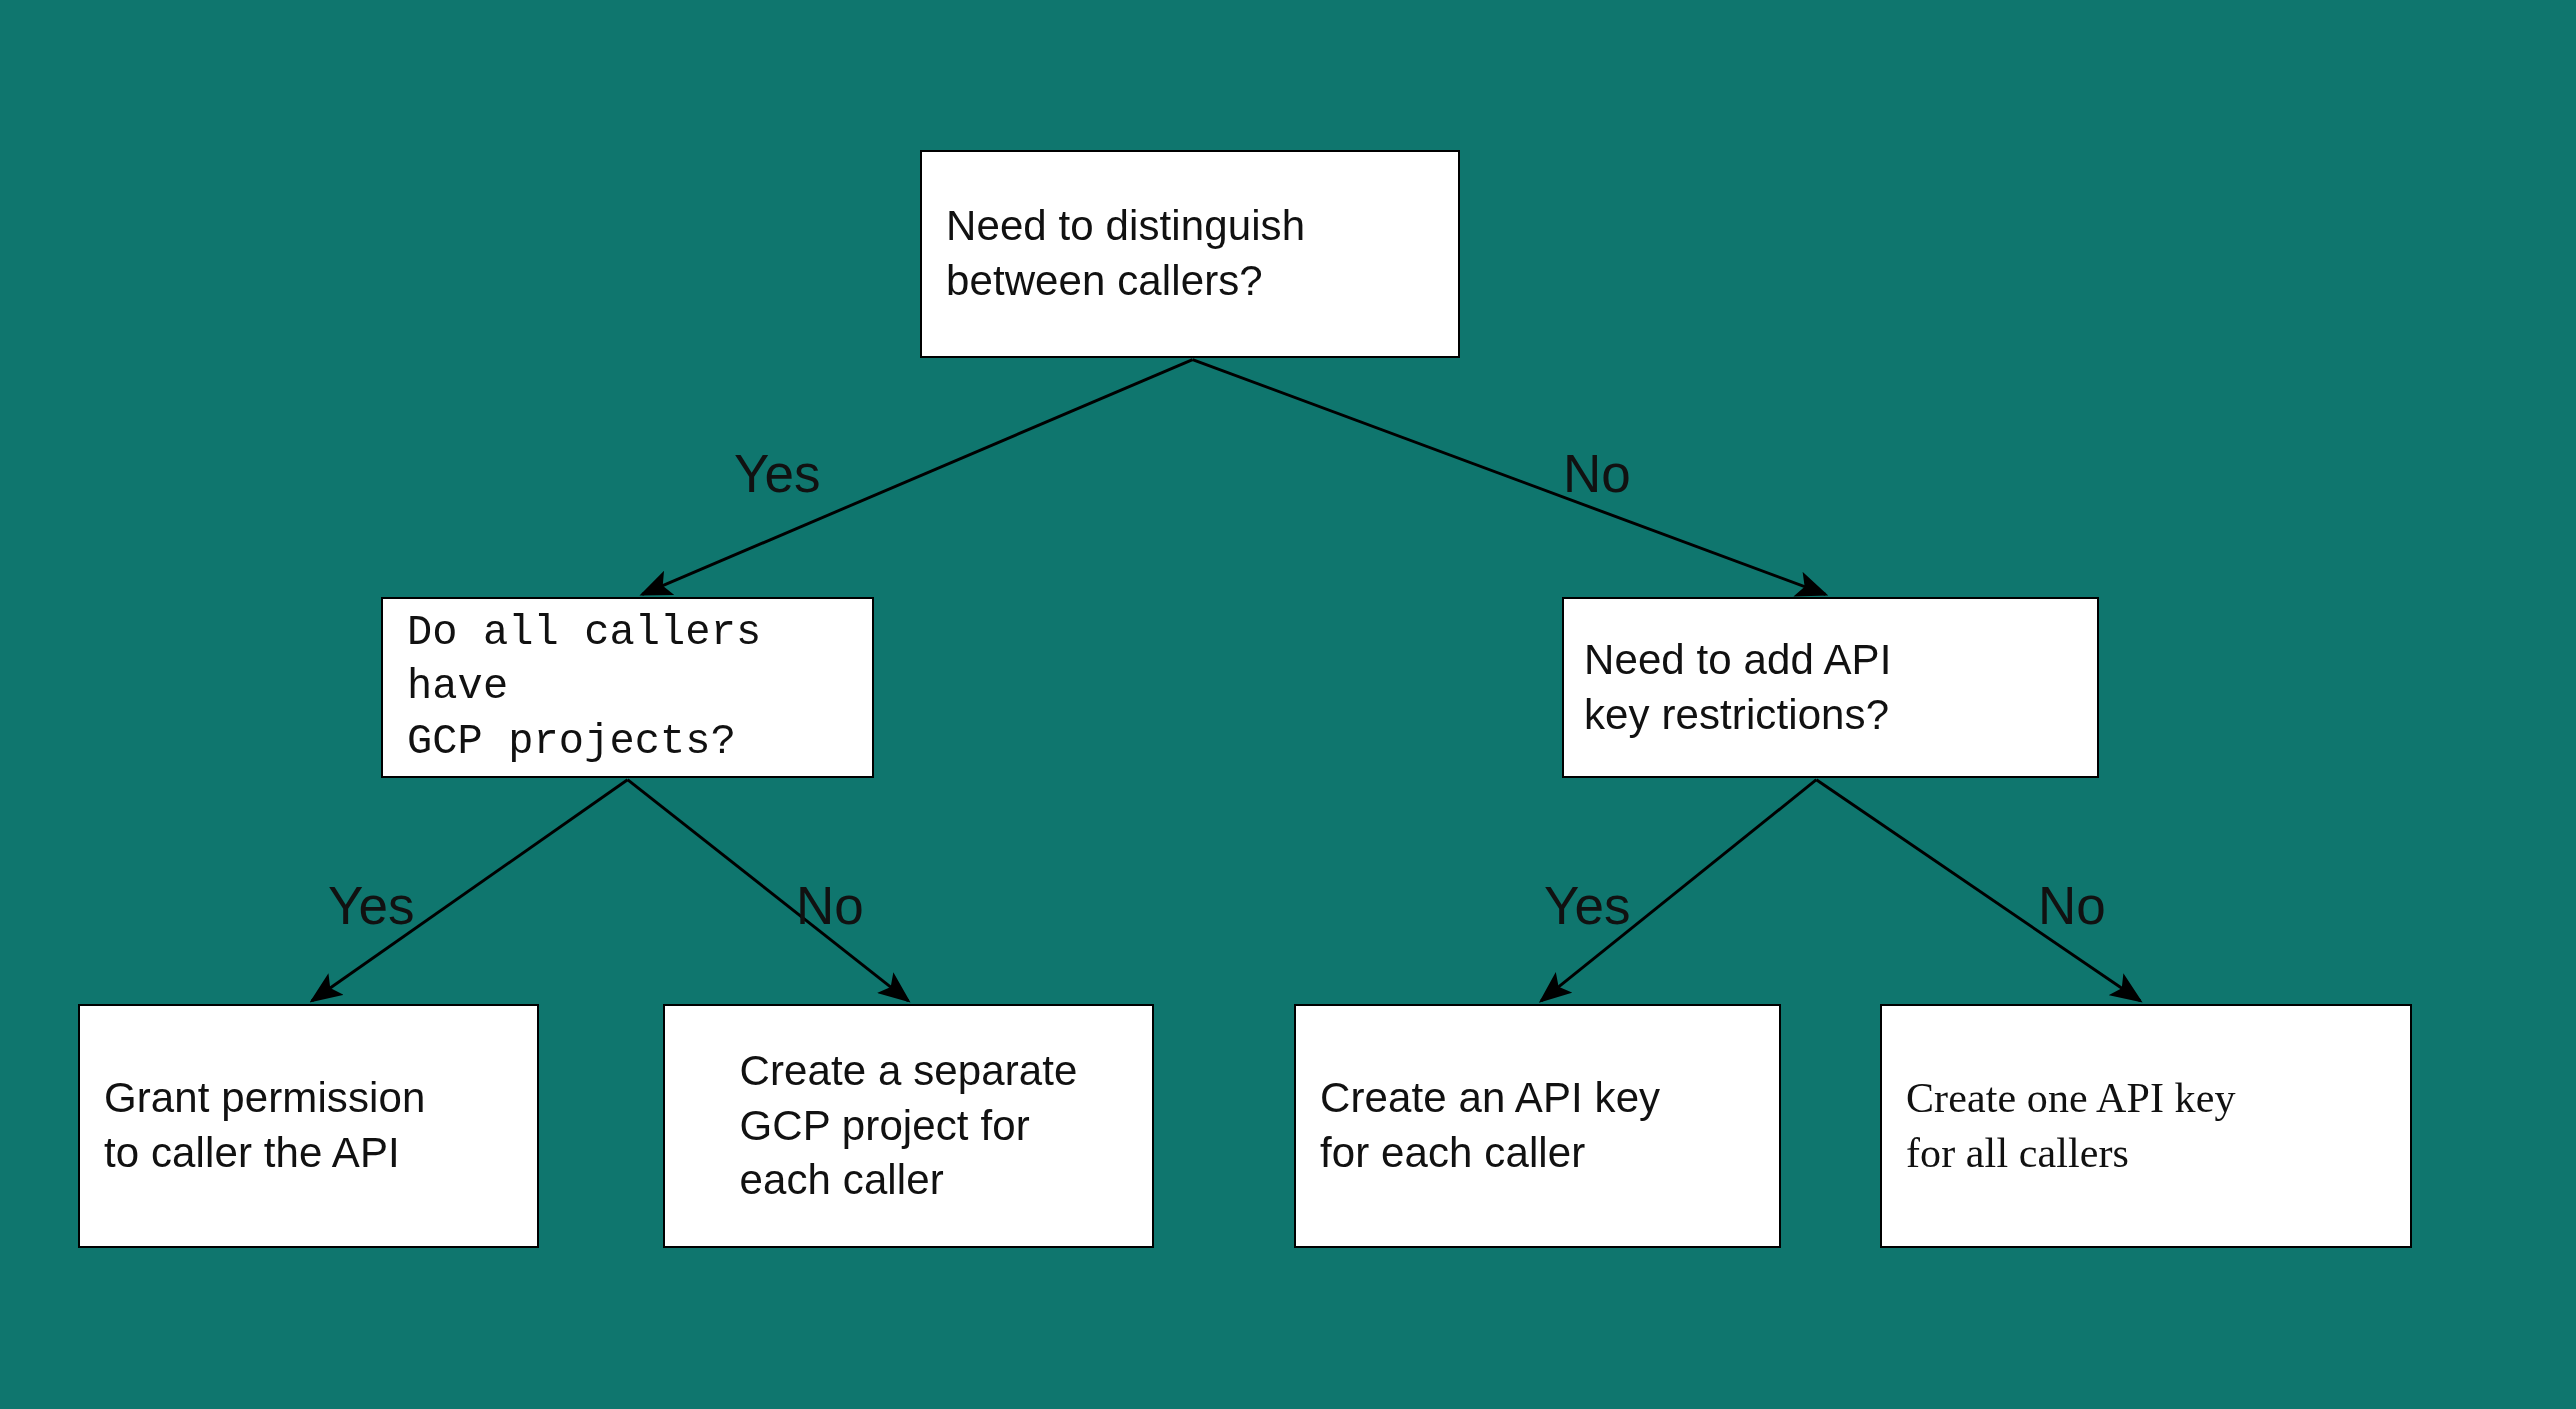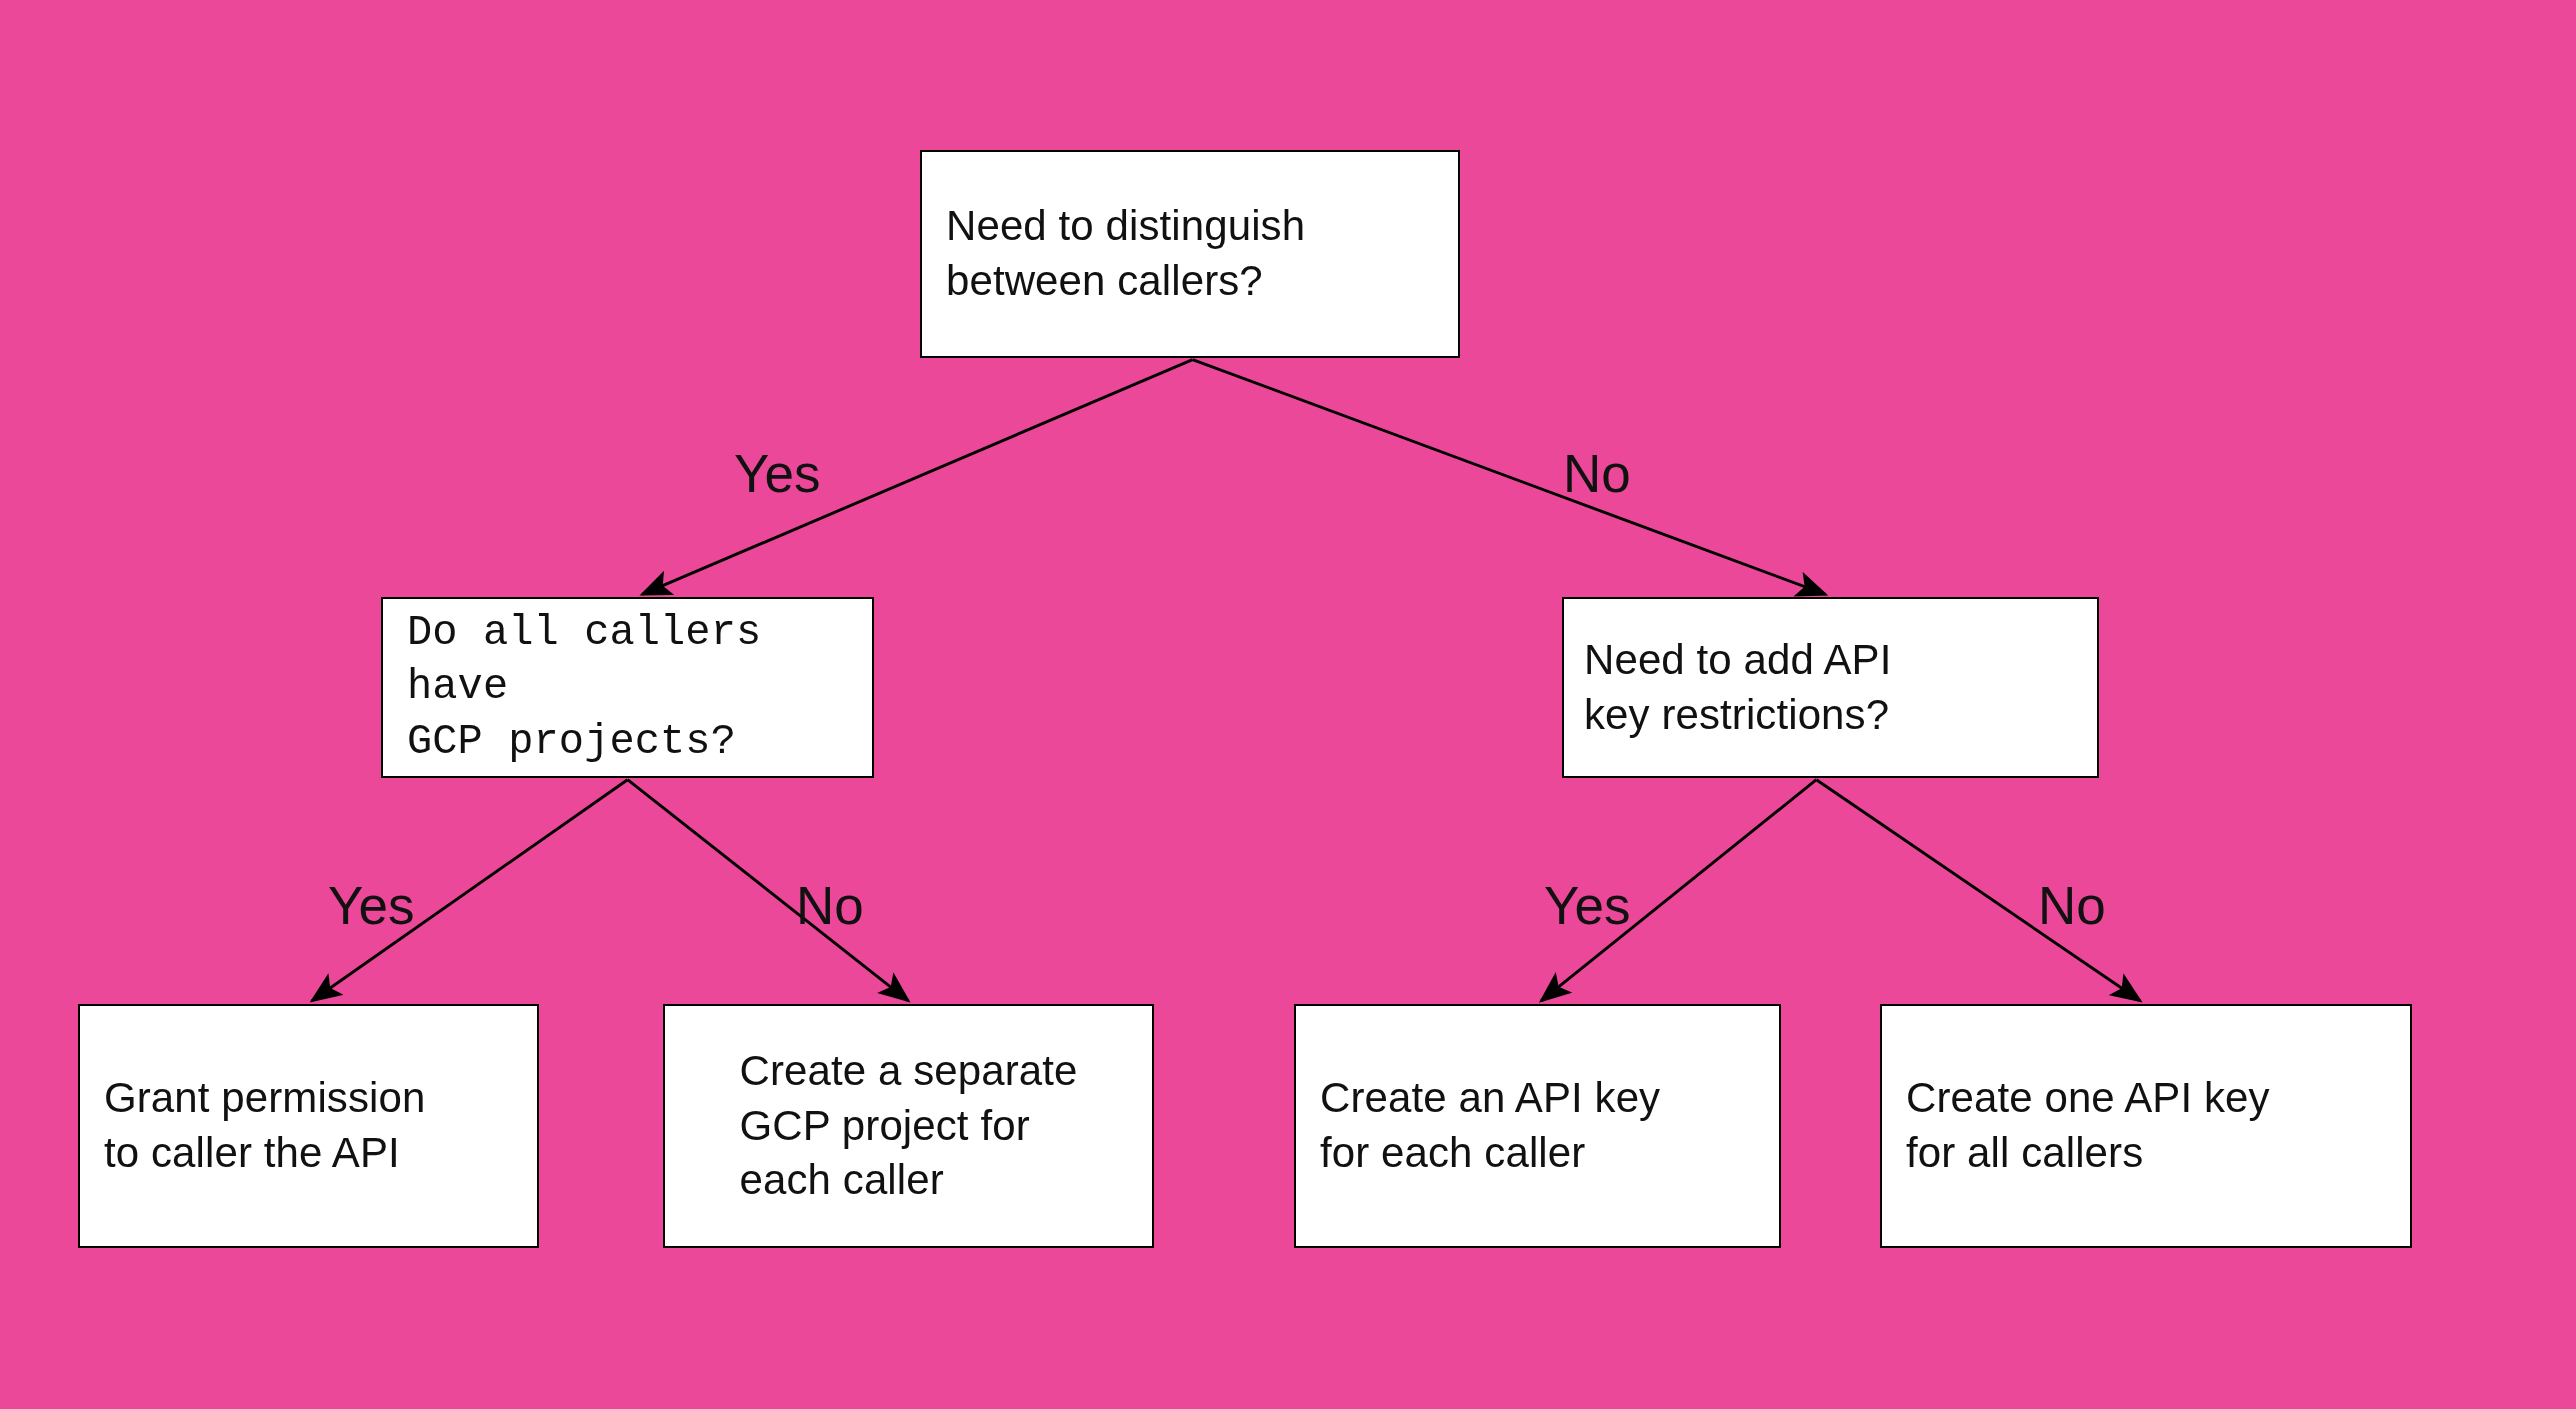--- a/index.html
+++ b/index.html
@@ -11,21 +11,21 @@
     width: 2576px;
     height: 1409px;
     font-family: "Liberation Sans", sans-serif;
     color: #000000;
     overflow: hidden;
   }
   #canvas {
     position: relative;
     width: 2576px;
     height: 1409px;
-    background: #ec4899;
+    background: #0f766e;
   }
   #edge-layer {
     position: absolute;
     left: 0;
     top: 0;
     width: 2576px;
     height: 1409px;
     pointer-events: none;
   }
   .node {
@@ -96,21 +96,21 @@
       <div class="node" style="left: 663px; top: 1004px; width: 491px; height: 244px; border-color: rgb(0, 0, 0); align-items: center;">
         <div class="node-text" style="color: rgb(17, 17, 17);">Create a separate
 GCP project for
 each caller</div>
       </div>
       <div class="node" style="left: 1294px; top: 1004px; width: 487px; height: 244px; border-color: rgb(0, 0, 0);">
         <div class="node-text" style="color: rgb(17, 17, 17);">Create an API key
 for each caller</div>
       </div>
       <div class="node" style="left: 1880px; top: 1004px; width: 532px; height: 244px; border-color: rgb(0, 0, 0);">
-        <div class="node-text" style="color: rgb(17, 17, 17);">Create one API key
+        <div class="node-text" style="color: rgb(17, 17, 17); font-family: Liberation Serif, serif;">Create one API key
 for all callers</div>
       </div>
     </div>
   <div id="label-layer">
       <div class="edge-label" style="left: 734px; top: 447px; color: rgb(17, 17, 17);">Yes</div>
       <div class="edge-label" style="left: 1563px; top: 447px; color: rgb(17, 17, 17);">No</div>
       <div class="edge-label" style="left: 328px; top: 879px; color: rgb(17, 17, 17);">Yes</div>
       <div class="edge-label" style="left: 796px; top: 879px; color: rgb(17, 17, 17);">No</div>
       <div class="edge-label" style="left: 1544px; top: 879px; color: rgb(17, 17, 17);">Yes</div>
       <div class="edge-label" style="left: 2038px; top: 879px; color: rgb(17, 17, 17);">No</div>

